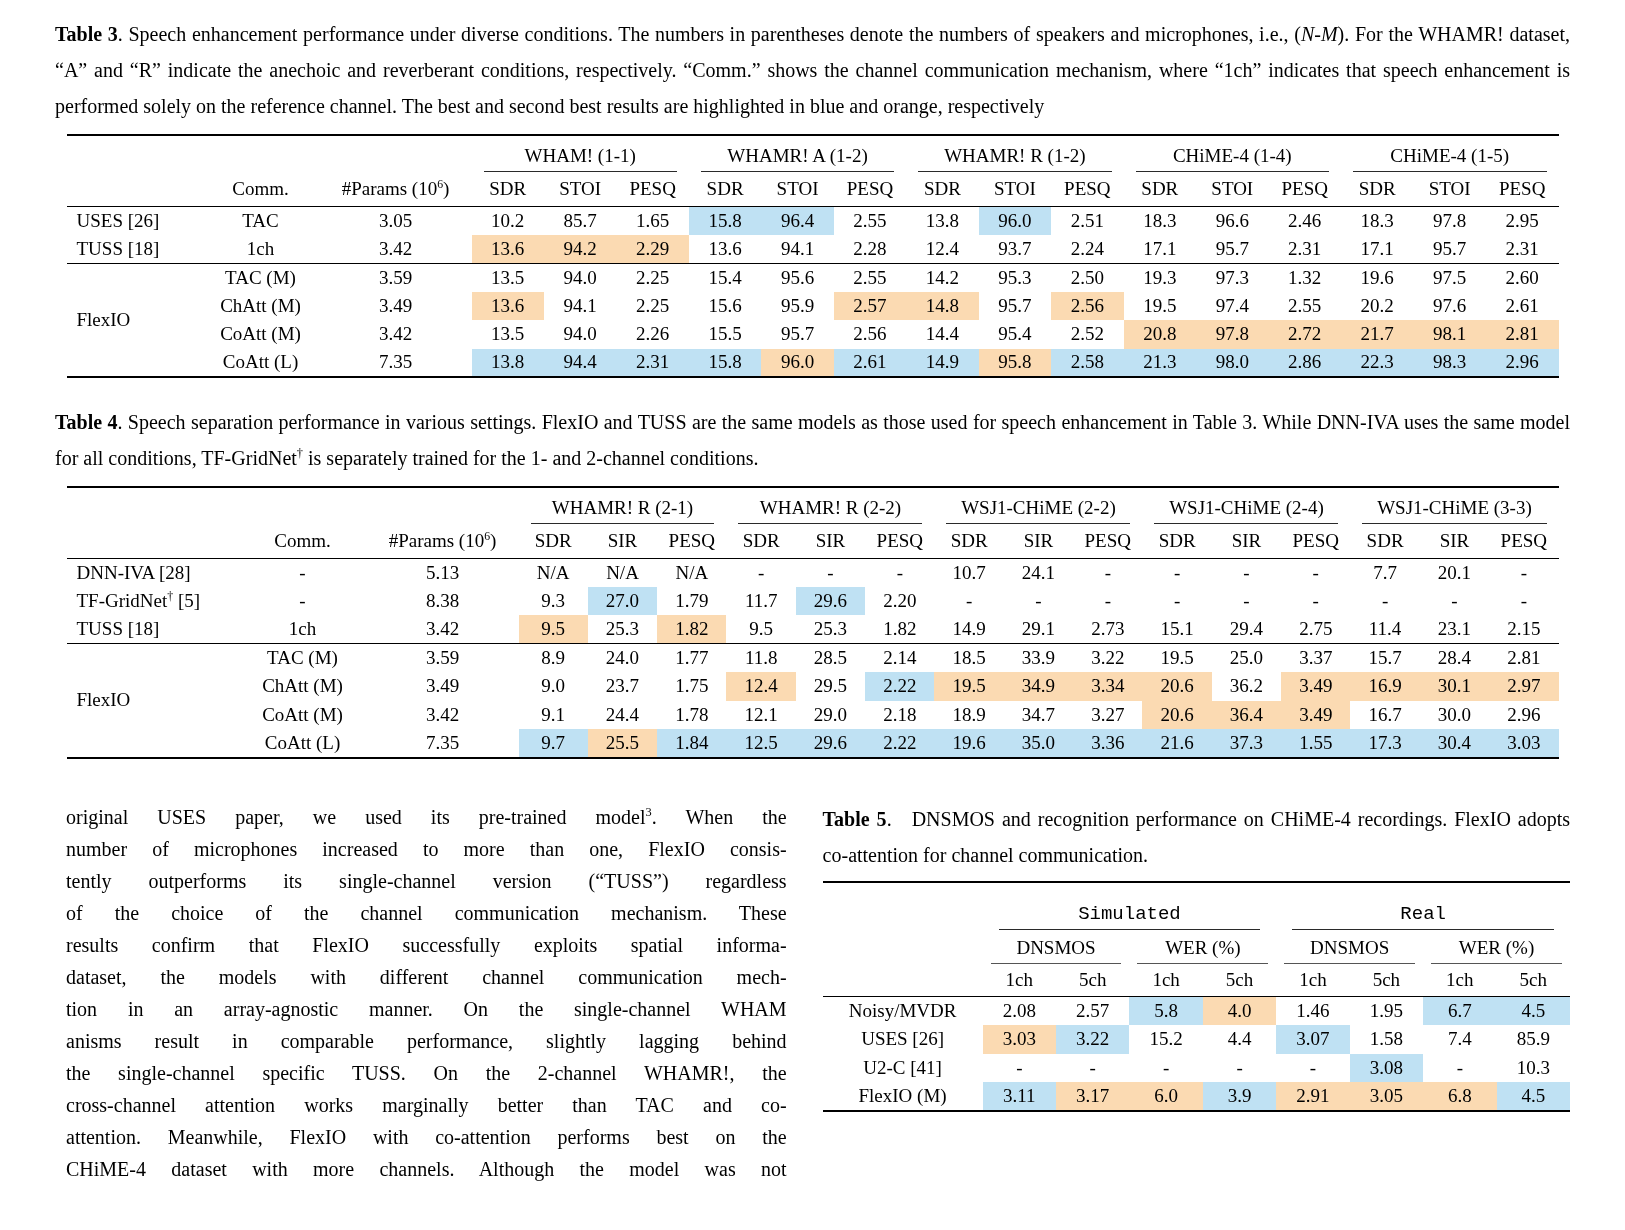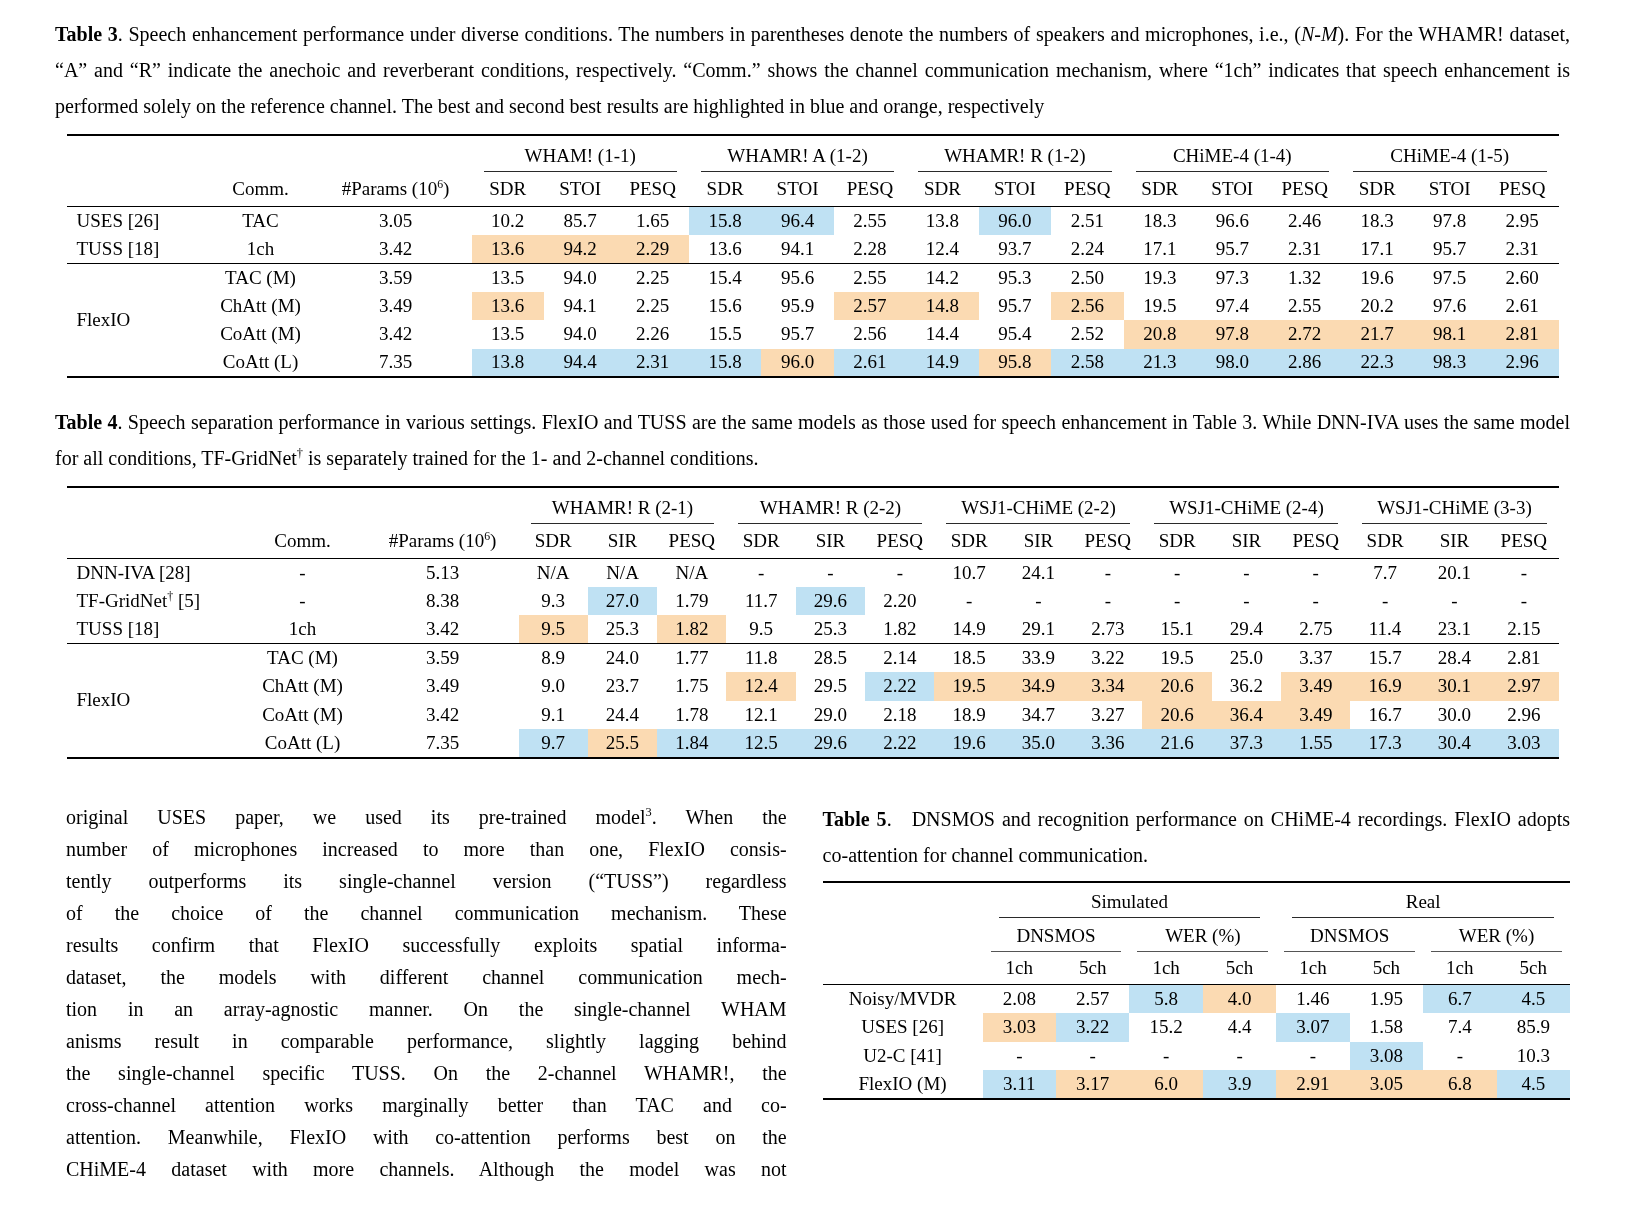--- a/index.html
+++ b/index.html
@@ -42,21 +42,21 @@
   .rightcol { width:753px; }
   .cap5 { font-size:20px; line-height:36px; text-align:justify; margin-bottom:8px; }
 
   
   table.t5 {
     width:100%; border-collapse:collapse; table-layout:fixed;
     border-top:2.6px solid #000; border-bottom:2.6px solid #000; font-size:19px;
   }
   table.t5 col.c-label { width:160px; }
   table.t5 th, table.t5 td { font-weight:normal; text-align:center; padding:0; }
-  table.t5 tr.grp th { height:36px; vertical-align:bottom; }
+  table.t5 tr.grp th { height:48px; vertical-align:bottom;font-family:Liberation Mono, monospace; }
   table.t5 tr.grp th .cmid { display:block; margin:0 16px; padding-bottom:4px; border-bottom:1.3px solid #2a2a2a; }
   table.t5 tr.subgrp th { height:34px; vertical-align:bottom; }
   table.t5 tr.subgrp th .cmid { display:block; margin:0 8px; padding-bottom:4px; border-bottom:1.3px solid #555; }
   table.t5 tr.ch th { height:33px; vertical-align:middle; border-bottom:1.7px solid #000; }
   table.t5 tbody td { height:28.5px; vertical-align:middle; }
 </style>
 </head>
 <body>
 
 <div class="page">

